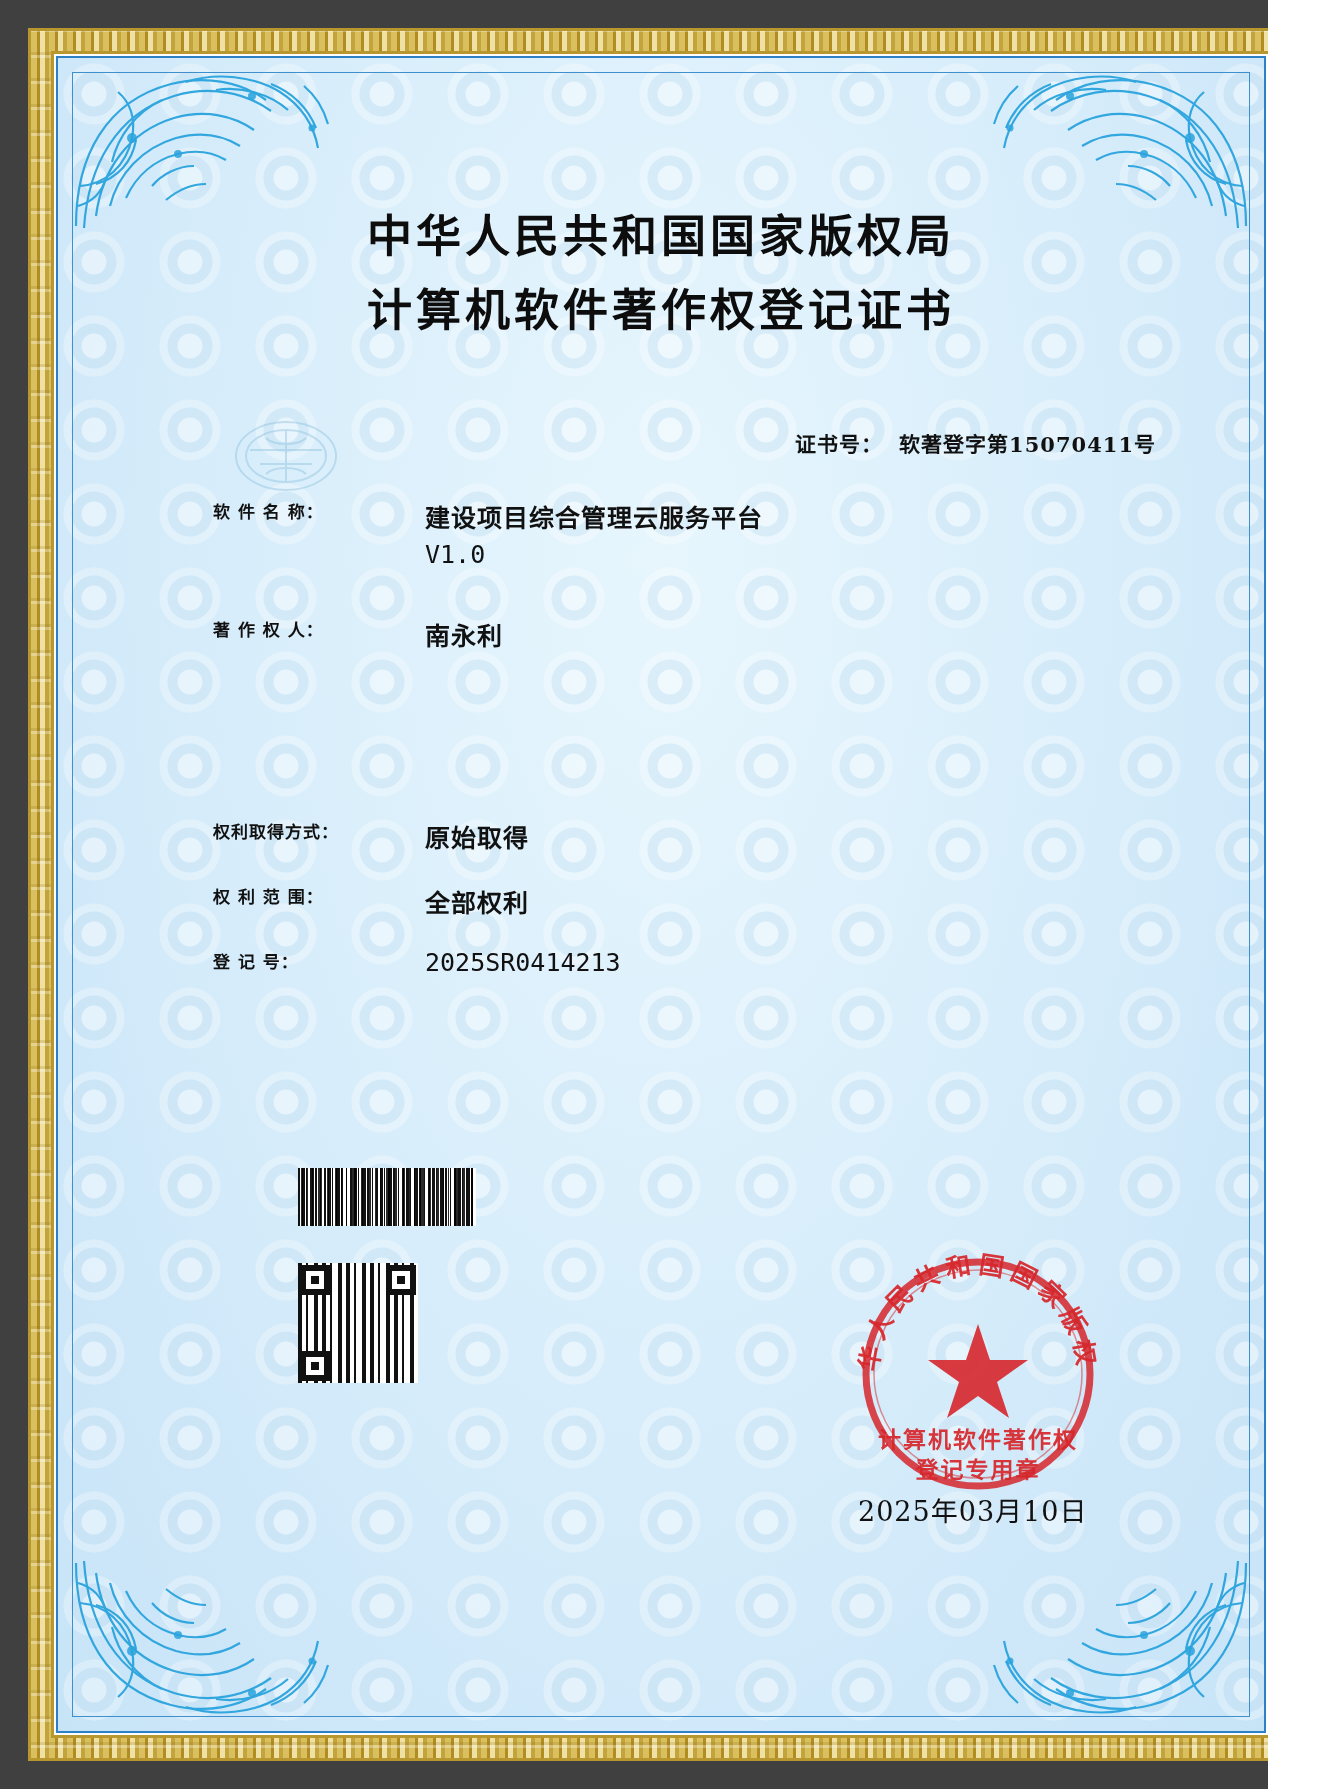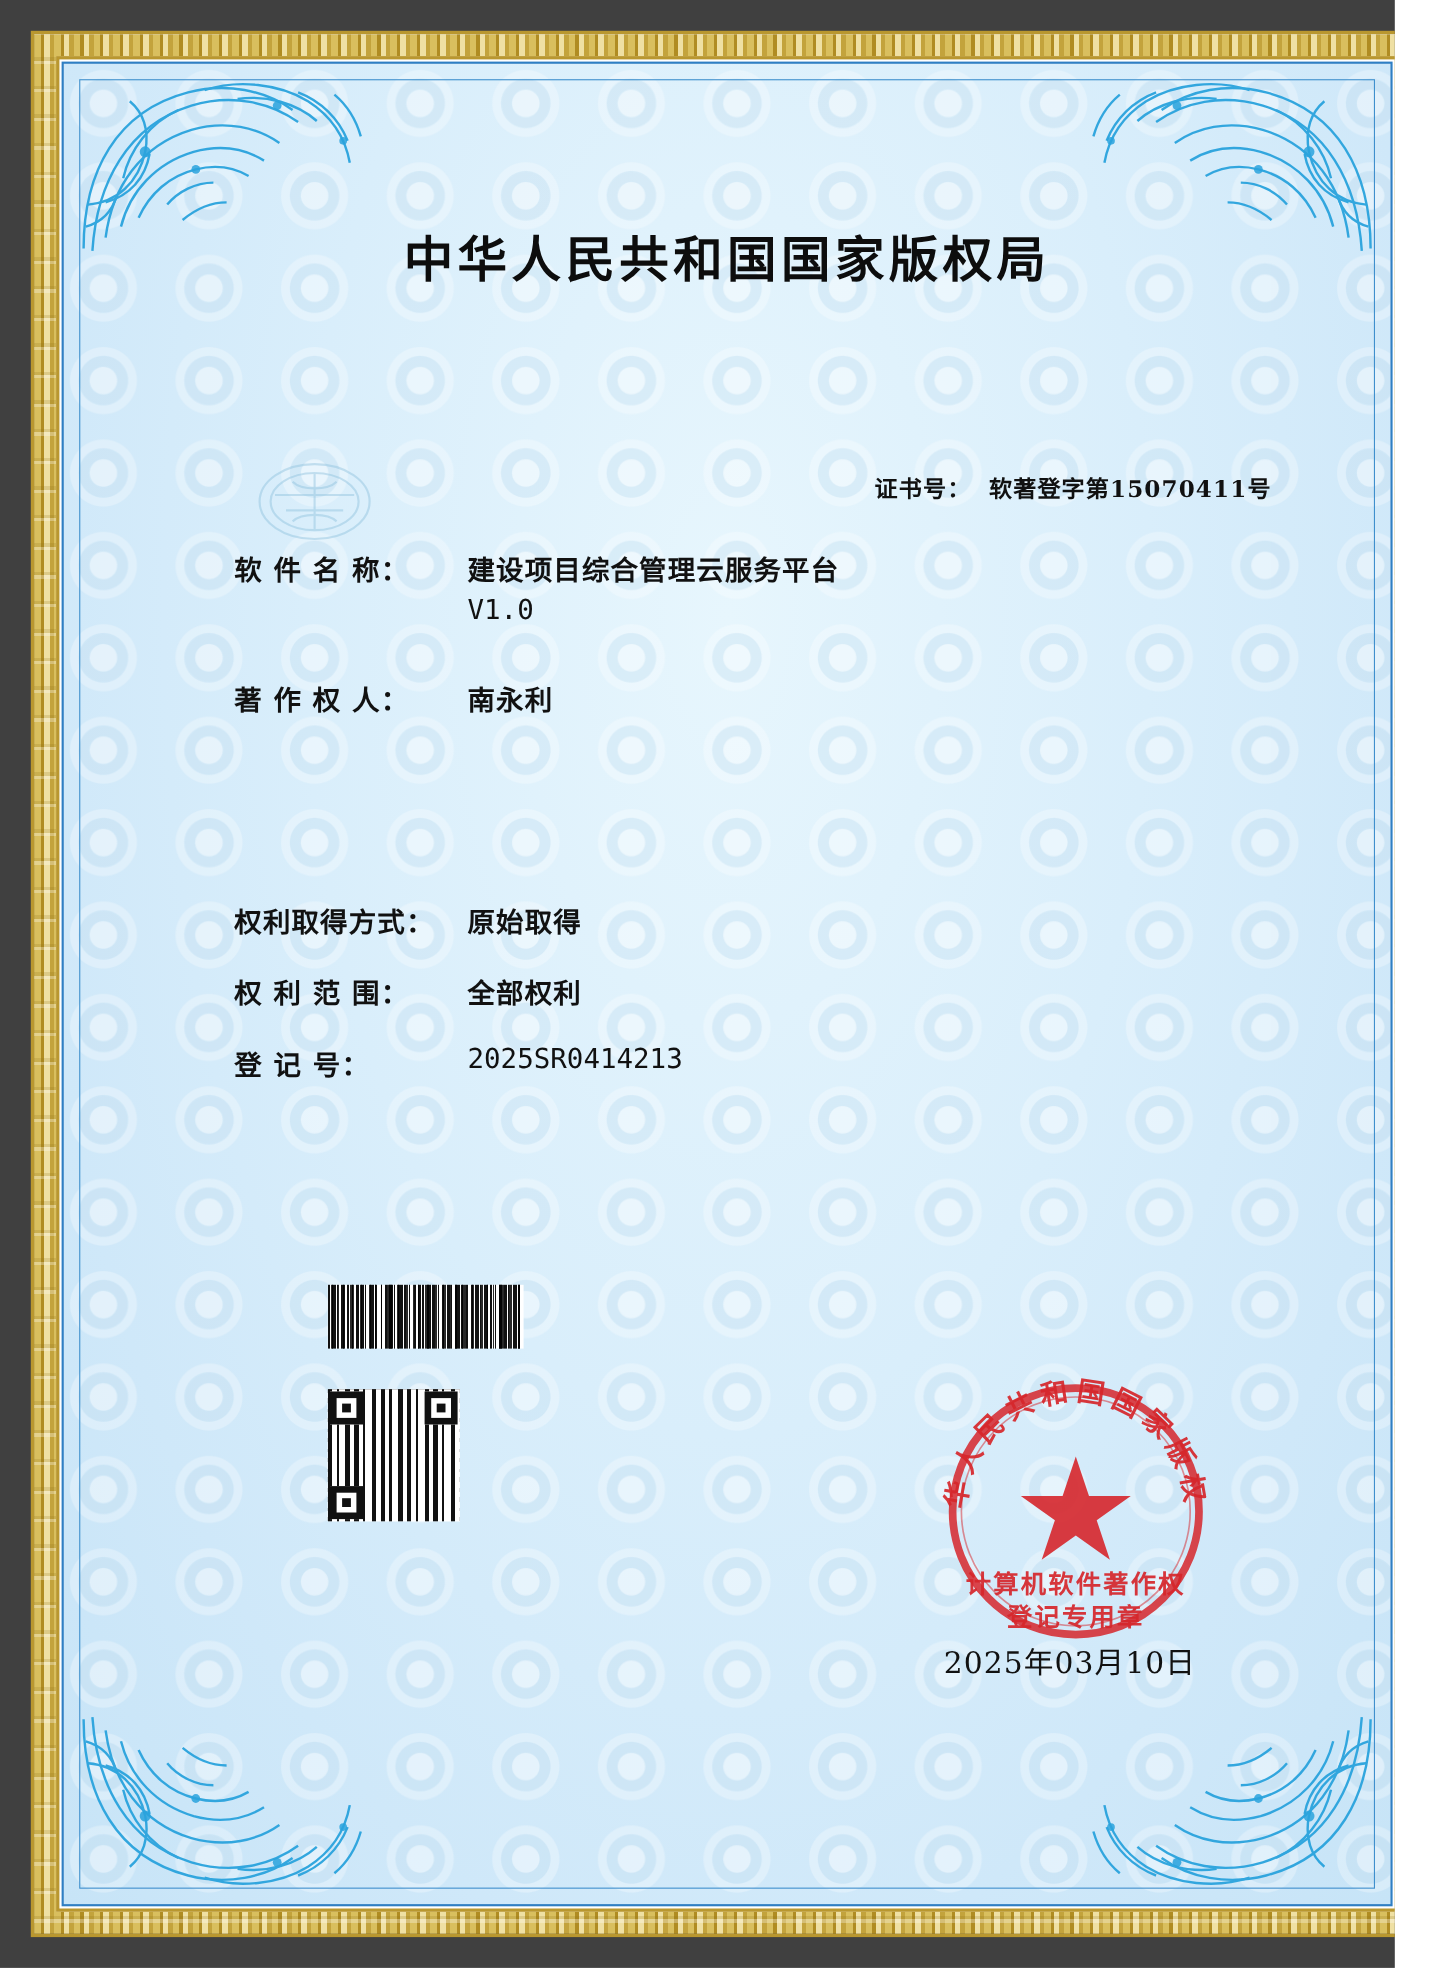--- a/index.html
+++ b/index.html
@@ -142,21 +142,21 @@
     width: 980px;
   }
   .field-row {
     display: flex;
     align-items: flex-start;
     margin-bottom: 10px;
   }
   .field-label {
     width: 212px;
     flex: 0 0 212px;
-    font-size: 25px;
+    font-size: 17px;
     font-family: "DejaVu Serif", "Liberation Serif", serif;
     font-weight: bold;
     color: #111;
     letter-spacing: 1px;
     white-space: pre;
   }
   .field-value {
     font-size: 25px;
     font-family: "DejaVu Serif", "Liberation Serif", serif;
     font-weight: bold;
@@ -389,20 +389,21 @@
           <circle cx="186" cy="30" r="4"></circle>
           <circle cx="246" cy="62" r="3.5"></circle>
         </g>
       </svg>
     </div>
 
     <div class="content">
 
       <div class="title-block">
         <div class="title-line">中华人民共和国国家版权局</div>
+        <div class="title-line">计算机软件著作权登记证书</div>
       </div>
 
       <div class="cert-no">
         <span class="label">证书号：</span><span>软著登字第15070411号</span>
       </div>
 
       <div class="emblem">
         <svg viewBox="0 0 112 92" width="112" height="92" aria-hidden="true">
           <g fill="none" stroke="#8fc2de" stroke-width="2">
             <ellipse cx="56" cy="46" rx="50" ry="34"></ellipse>

